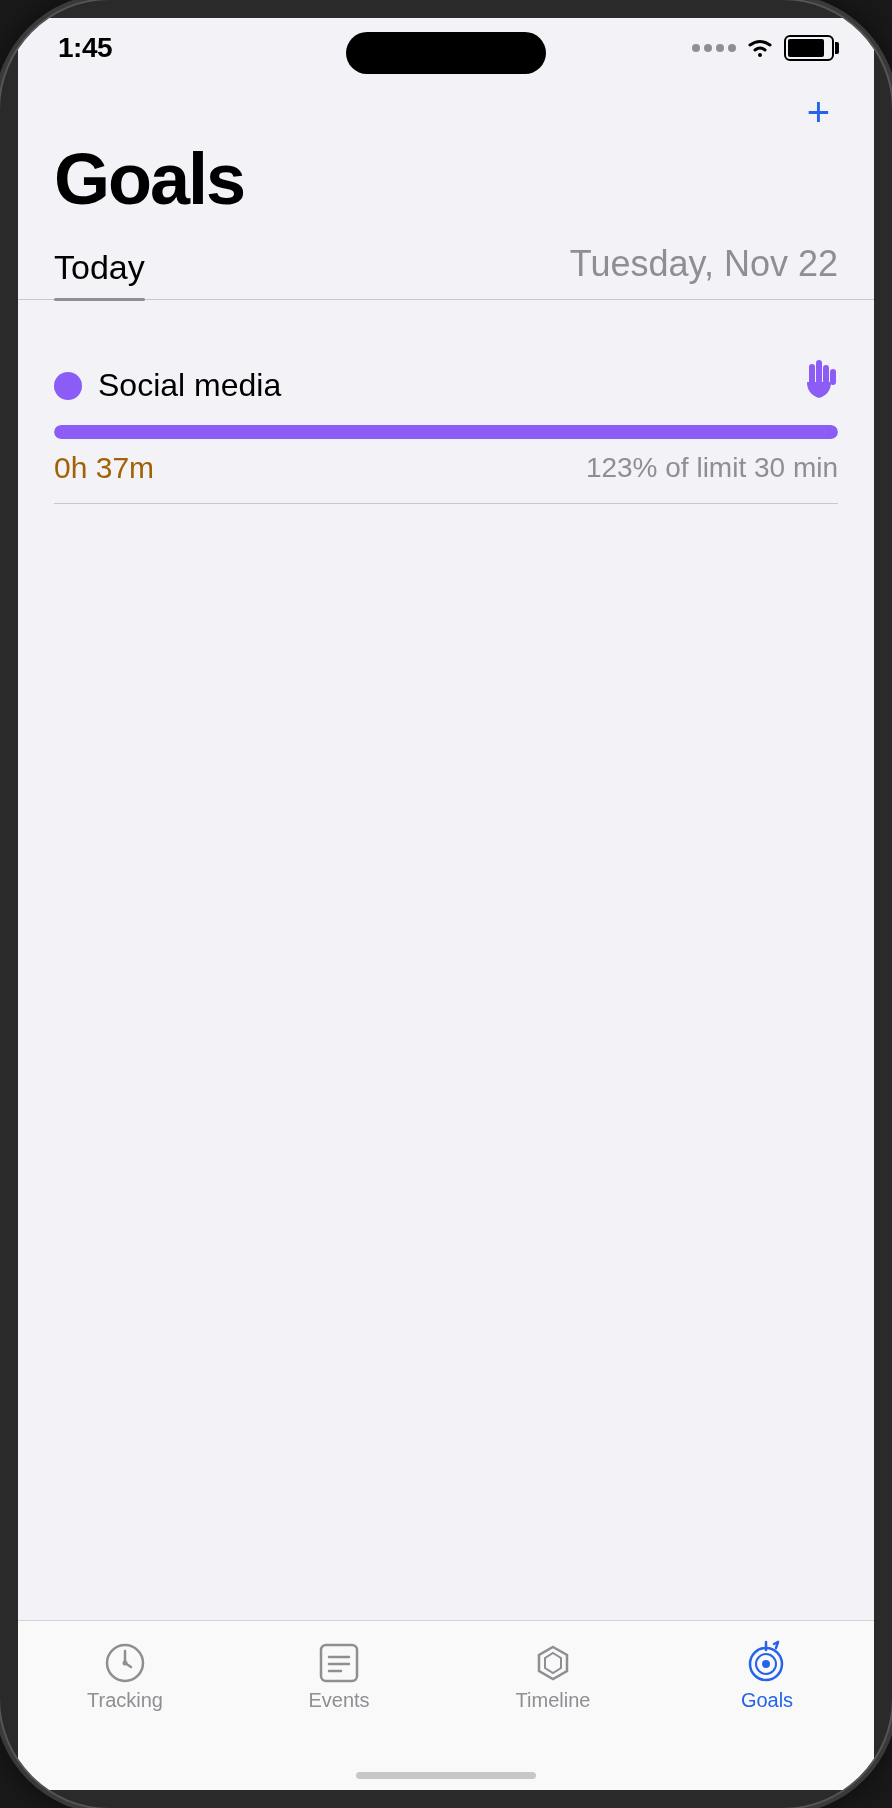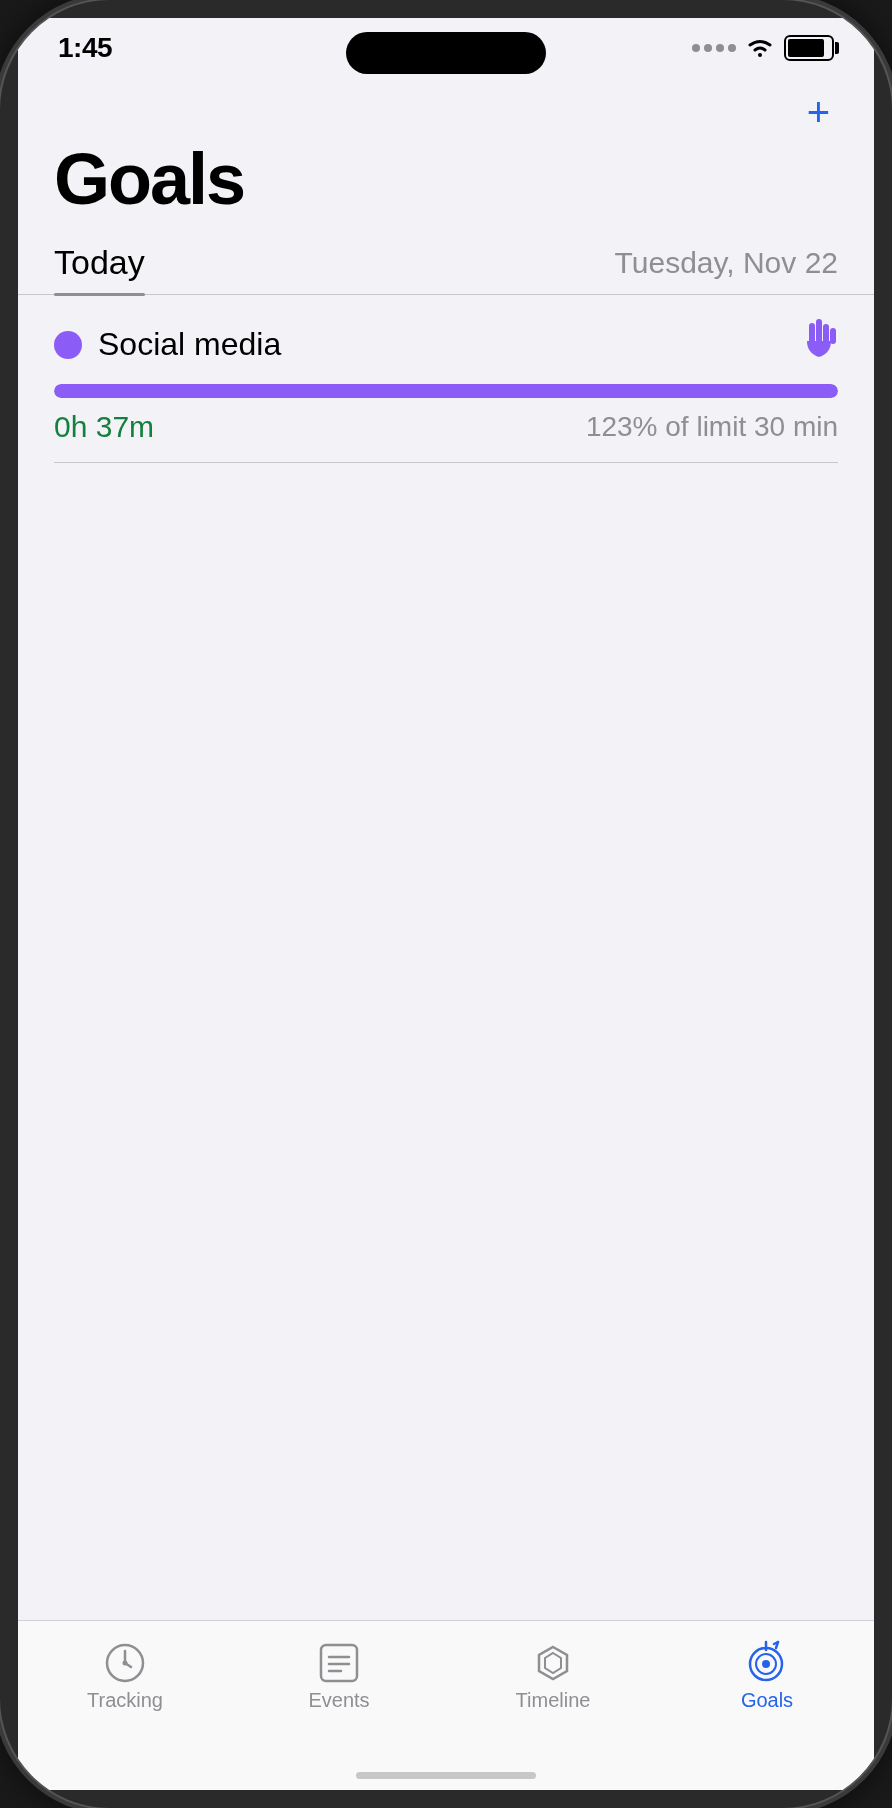--- a/index.html
+++ b/index.html
@@ -202,41 +202,42 @@
       position: absolute;
       bottom: -1.5px;
       left: 0;
       right: 0;
       height: 3px;
       background: #8e8e93;
       border-radius: 2px;
     }
 
     .tab-date {
-      font-size: 30px;
+      font-size: 36px;
       color: #8e8e93;
       padding-bottom: 14px;
     }
 
     
     .goals-list {
       padding: 0 36px;
       flex: 1;
     }
 
     .goal-item {
       padding: 24px 0 18px;
       border-bottom: 1px solid #c8c8cc;
     }
 
     .goal-header {
       display: flex;
       align-items: center;
       justify-content: space-between;
       margin-bottom: 14px;
+      margin-top: 36px;
     }
 
     .goal-title-row {
       display: flex;
       align-items: center;
       gap: 16px;
     }
 
     .goal-dot {
       width: 28px;
@@ -273,21 +274,21 @@
 
     .goal-stats {
       display: flex;
       justify-content: space-between;
       align-items: center;
     }
 
     .goal-time {
       font-size: 30px;
       font-weight: 400;
-      color: #15803d;
+      color: #a16207;
     }
 
     .goal-limit {
       font-size: 28px;
       color: #8e8e93;
     }
 
     
     .tab-bar {
       height: 140px;

